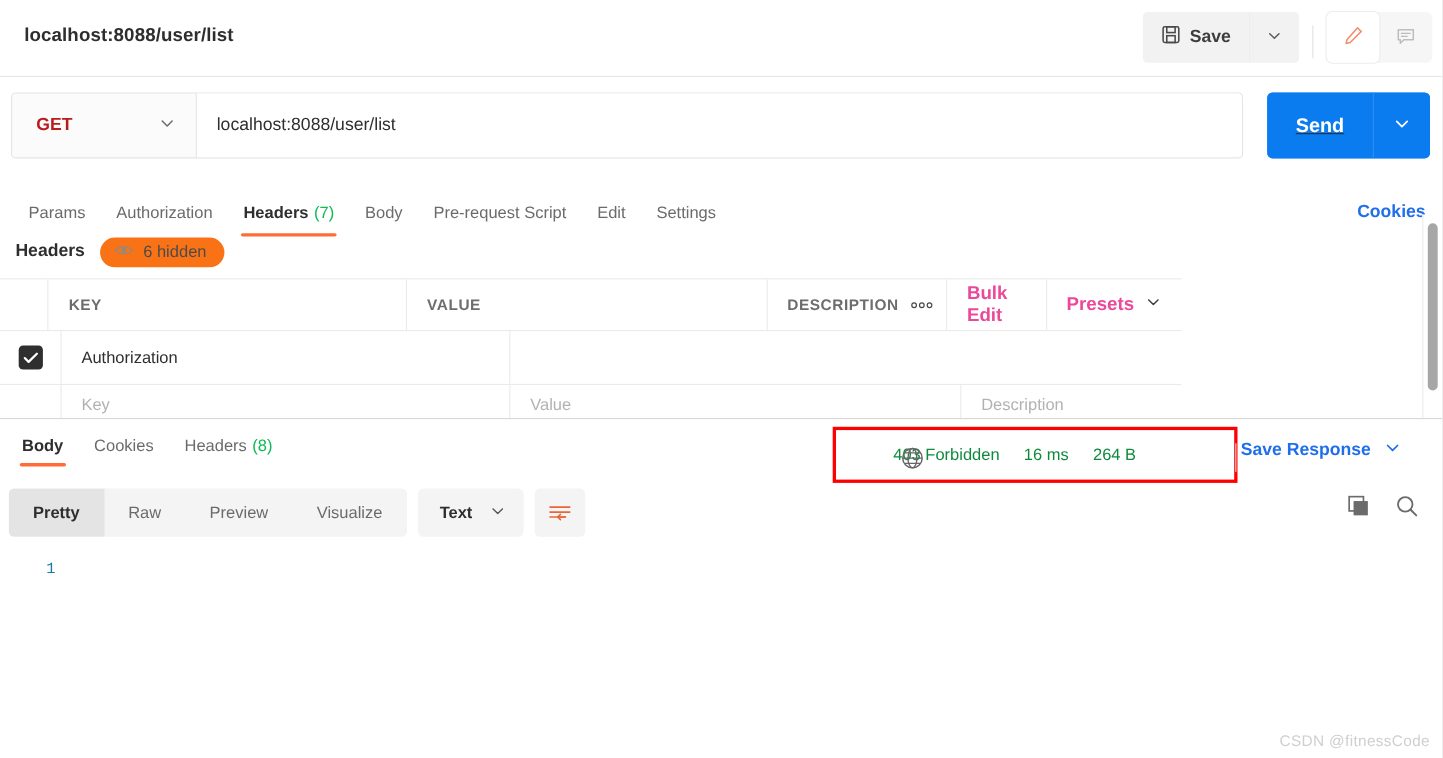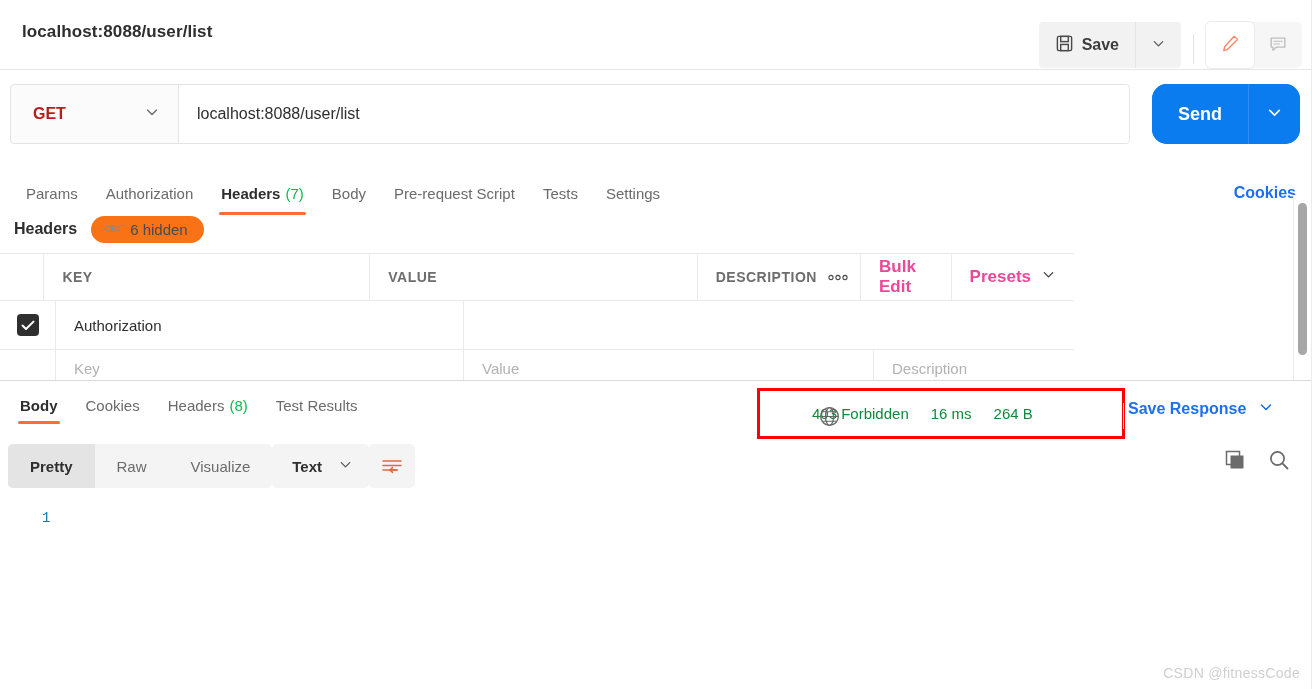--- a/index.html
+++ b/index.html
@@ -17,21 +17,21 @@
   .topbar {
     position: absolute; left:0; top:0; width:1312px; height:70px;
     border-bottom: 1px solid #e6e6e6;
     background:#fff;
   }
   .req-title {
     position:absolute; left:22px; top:22px;
     font-size: 17px; font-weight: 700; color:#2e2e2e;
     letter-spacing:0.1px;
   }
-  .top-actions { position:absolute; right:10px; top:22px; display:flex; align-items:center; }
+  .top-actions { position:absolute; right:10px; top:11px; display:flex; align-items:center; }
   .save-group { display:flex; align-items:stretch; margin-right:10px; }
   .save-btn {
     display:flex; align-items:center; gap:8px;
     background:#f2f2f2; border:none;
     border-radius:4px 0 0 4px;
     padding:0 16px; height:46px;
     font-size:16px; font-weight:600; color:#3d3d3d;
     cursor:pointer; font-family:"Liberation Sans", sans-serif;
   }
   .save-caret {
@@ -61,21 +61,21 @@
     width:168px; display:flex; align-items:center; justify-content:space-between;
     padding:0 18px 0 22px; border-right:1px solid #e4e4e4;
     font-size:16px; font-weight:700; color:#b91c1c; cursor:pointer;
   }
   .url-text {
     flex:1; display:flex; align-items:center; padding-left:18px;
     font-size:16px; color:#2e2e2e; background:#fff; border-radius:0 4px 4px 0;
   }
   .send-group {
     position:absolute; right:12px; top:14px; display:flex; align-items:stretch;
-    border-radius:15px; overflow:hidden; background:#0b7cf0;
+    border-radius:5px; overflow:hidden; background:#0b7cf0;text-decoration:underline;
   }
   .send-btn {
     border:none; background:#0b7cf0; color:#fff;
     font-size:18px; font-weight:700; padding:0 26px; height:60px;
     cursor:pointer; font-family:"Liberation Sans", sans-serif;
   }
   .send-caret {
     border:none; background:#0b7cf0; border-left:1px solid #2f8df2;
     width:52px; height:60px; cursor:pointer;
     display:flex; align-items:center; justify-content:center;
@@ -180,21 +180,21 @@
   .status-items { display:flex; align-items:center; gap:22px;
                   font-size:15px; color:#0f8a3c; }
   .status-sep { position:absolute; right:-2px; top:12px; width:1px; height:26px; background:#e0e0e0; }
   .save-resp {
     position:absolute; left:1128px; top:18px;
     display:flex; align-items:center; gap:12px;
     color:#1f6feb; font-size:16px; font-weight:700; cursor:pointer;
   }
 
   
-  .view-toolbar { position:absolute; left:8px; top:63px; display:flex; align-items:flex-end; gap:0; }
+  .view-toolbar { position:absolute; left:8px; top:63px; display:flex; align-items:flex-end; gap:10px; }
   .seg {
     display:flex; background:#f4f4f4; border-radius:5px; overflow:hidden; height:44px;
   }
   .seg-item {
     display:flex; align-items:center; padding:0 22px; font-size:15px;
     color:#6b6b6b; cursor:pointer;
   }
   .seg-item.active { background:#e4e4e4; color:#2e2e2e; font-weight:600; }
   .type-select {
     display:flex; align-items:center; gap:16px; height:44px; padding:0 16px 0 20px;
@@ -308,21 +308,21 @@
       <span>Headers</span>
       <span class="count">(7)</span>
     </div>
     <div class="rtab">
       <span>Body</span>
     </div>
     <div class="rtab">
       <span>Pre-request Script</span>
     </div>
     <div class="rtab">
-      <span>Tests</span>
+      <span>Edit</span>
     </div>
     <div class="rtab">
       <span>Settings</span>
     </div>
     <div class="cookies-link">Cookies</div>
   </div>
 
   <div class="headers-bar">
     <div class="headers-label">Headers</div>
     <div class="hidden-pill">
@@ -392,23 +392,20 @@
       <div class="rstab active">
         <span>Body</span>
       </div>
       <div class="rstab">
         <span>Cookies</span>
       </div>
       <div class="rstab">
         <span>Headers</span>
         <span class="count">(8)</span>
       </div>
-      <div class="rstab">
-        <span>Test Results</span>
-      </div>
     </div>
 
     <div class="status-box">
       <span class="globe-wrap" style="position:absolute;left:58px;top:14px;">
         <svg width="23" height="23" viewBox="0 0 24 24" fill="none">
           <circle cx="12" cy="12" r="9.2" stroke="#666" stroke-width="1.4"></circle>
           <ellipse cx="12" cy="12" rx="4.2" ry="9.2" stroke="#666" stroke-width="1.3"></ellipse>
           <path d="M3 12 H21 M4.4 7 H19.6 M4.4 17 H19.6" stroke="#666" stroke-width="1.2"></path>
         </svg>
       </span>
@@ -426,20 +423,21 @@
         <svg width="16" height="16" viewBox="0 0 16 16" fill="none">
           <path d="M3.5 6 L8 10.5 L12.5 6" stroke="#1f6feb" stroke-width="1.6" stroke-linecap="round" stroke-linejoin="round"></path>
         </svg>
       </span>
     </div>
 
     <div class="view-toolbar">
       <div class="seg">
         <div class="seg-item active">Pretty</div>
         <div class="seg-item">Raw</div>
+        <div class="seg-item">Preview</div>
         <div class="seg-item">Visualize</div>
       </div>
 
       <div class="type-select">
         <span>Text</span>
         <span>
           <svg width="15" height="15" viewBox="0 0 16 16" fill="none">
             <path d="M3.5 6 L8 10.5 L12.5 6" stroke="#5a5a5a" stroke-width="1.4" stroke-linecap="round" stroke-linejoin="round"></path>
           </svg>
         </span>

